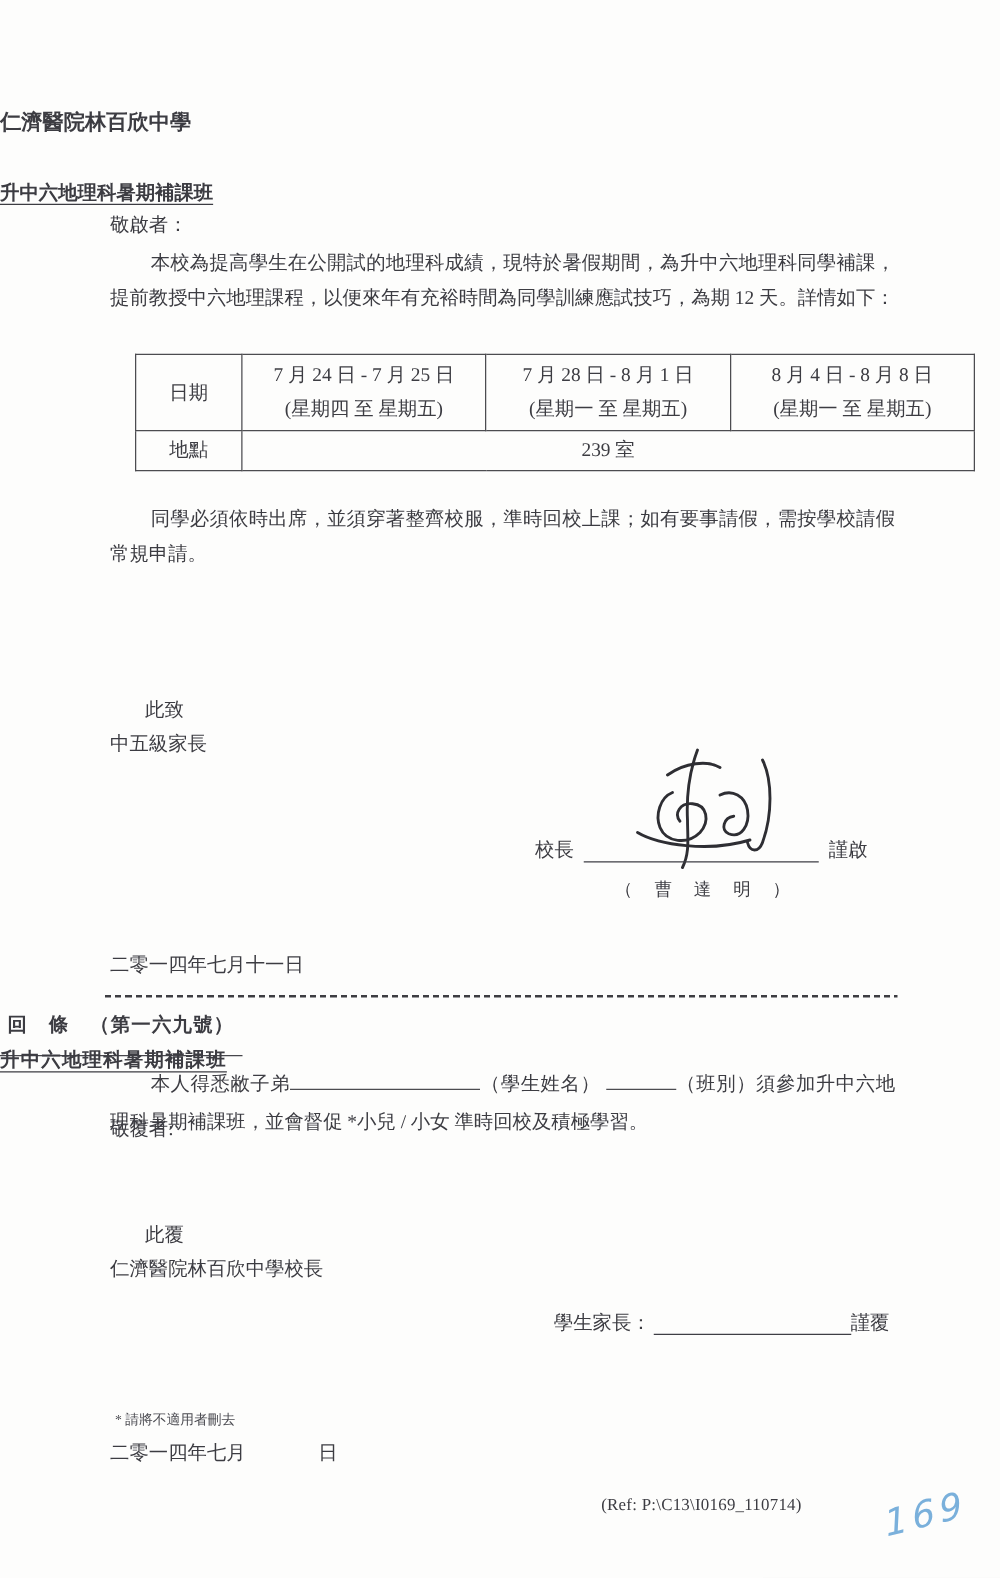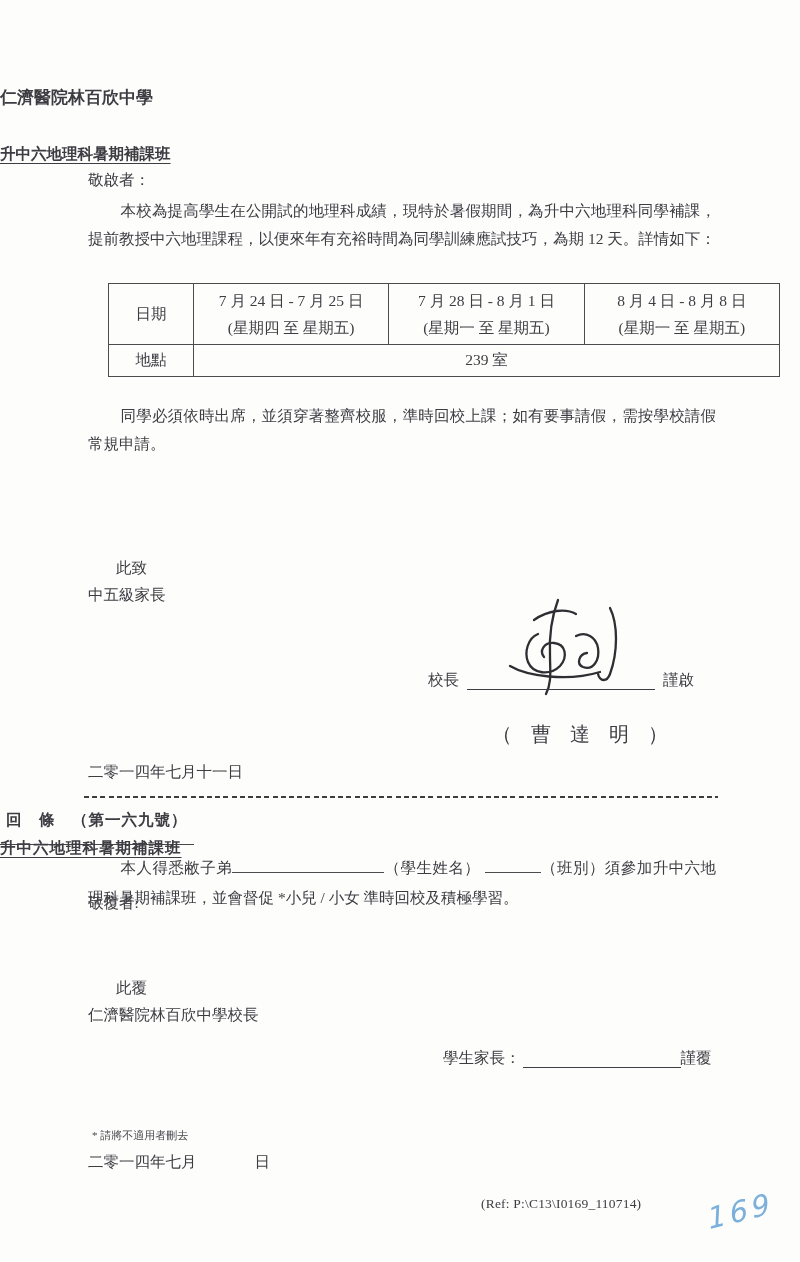--- a/index.html
+++ b/index.html
@@ -54,21 +54,21 @@
   .handnum{
     color:#64a3d6;
     font-family:"DejaVu Sans",sans-serif;
     font-style:italic;
     font-size:29px;
     transform:rotate(-14deg) skewX(-6deg);
     letter-spacing:4px;
     opacity:0.85;
   }
   .sig-svg path{fill:none;stroke:#2e2e33;stroke-width:2.3;stroke-linecap:round;}
-  .namepar{letter-spacing:7px;font-size:20px;margin-top:18px;}
+  .namepar{letter-spacing:7px;font-size:14px;}
 </style>
 </head>
 <body>
 
 <div class="page">
 
   <div class="abs center t17" style="top:86px;">仁濟醫院林百欣中學</div>
   <div class="abs center t15" style="top:144px;">
     <span class="u">升中六地理科暑期補課班</span>
   </div>

